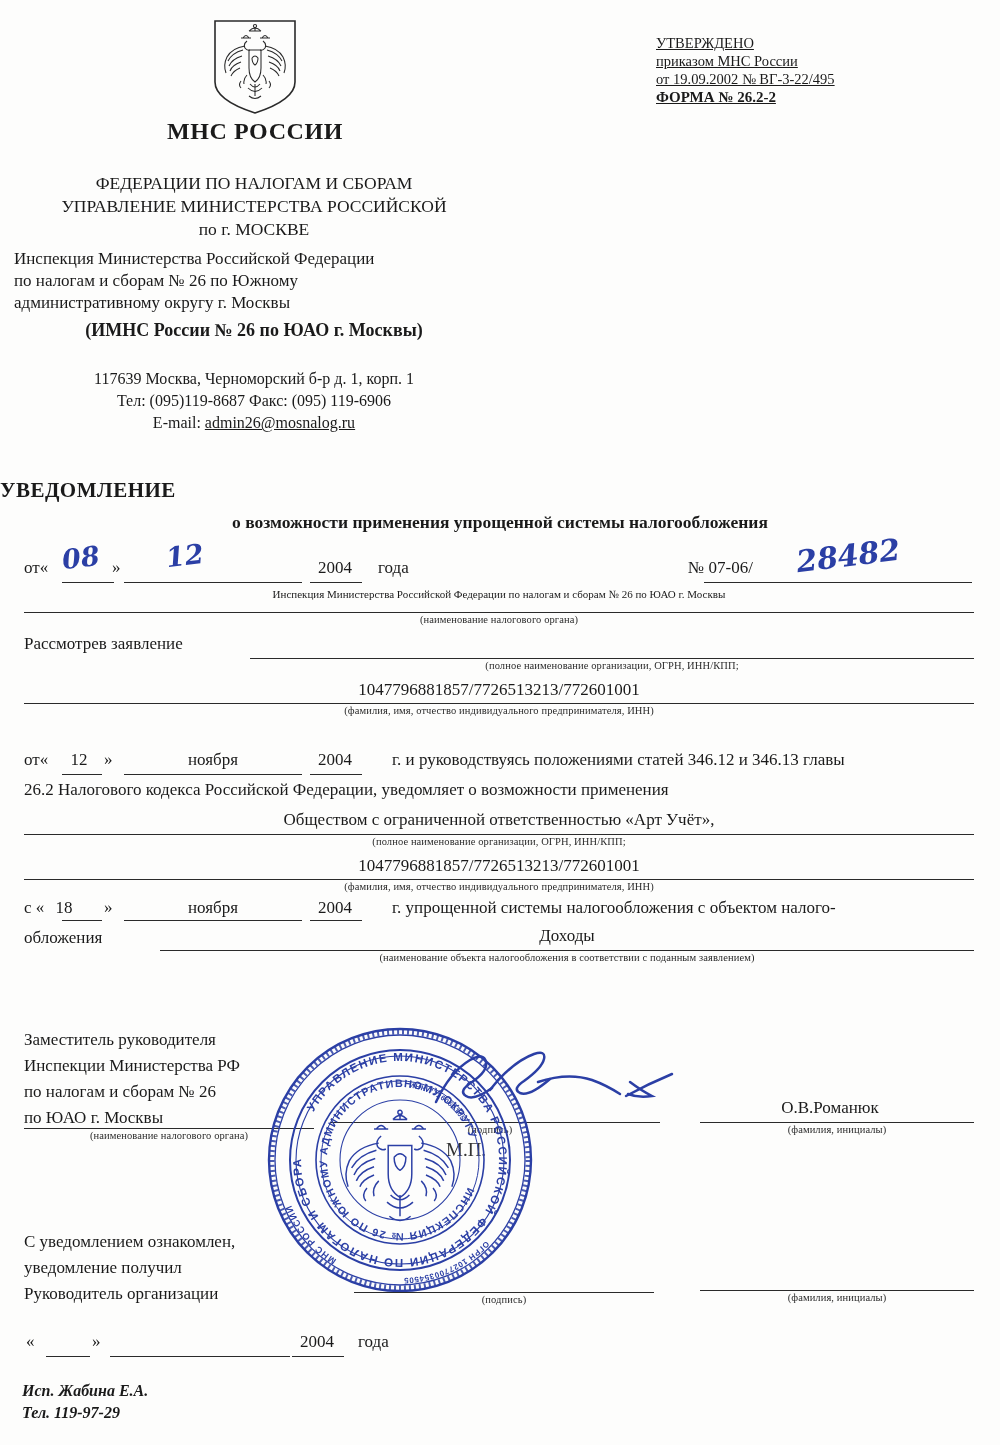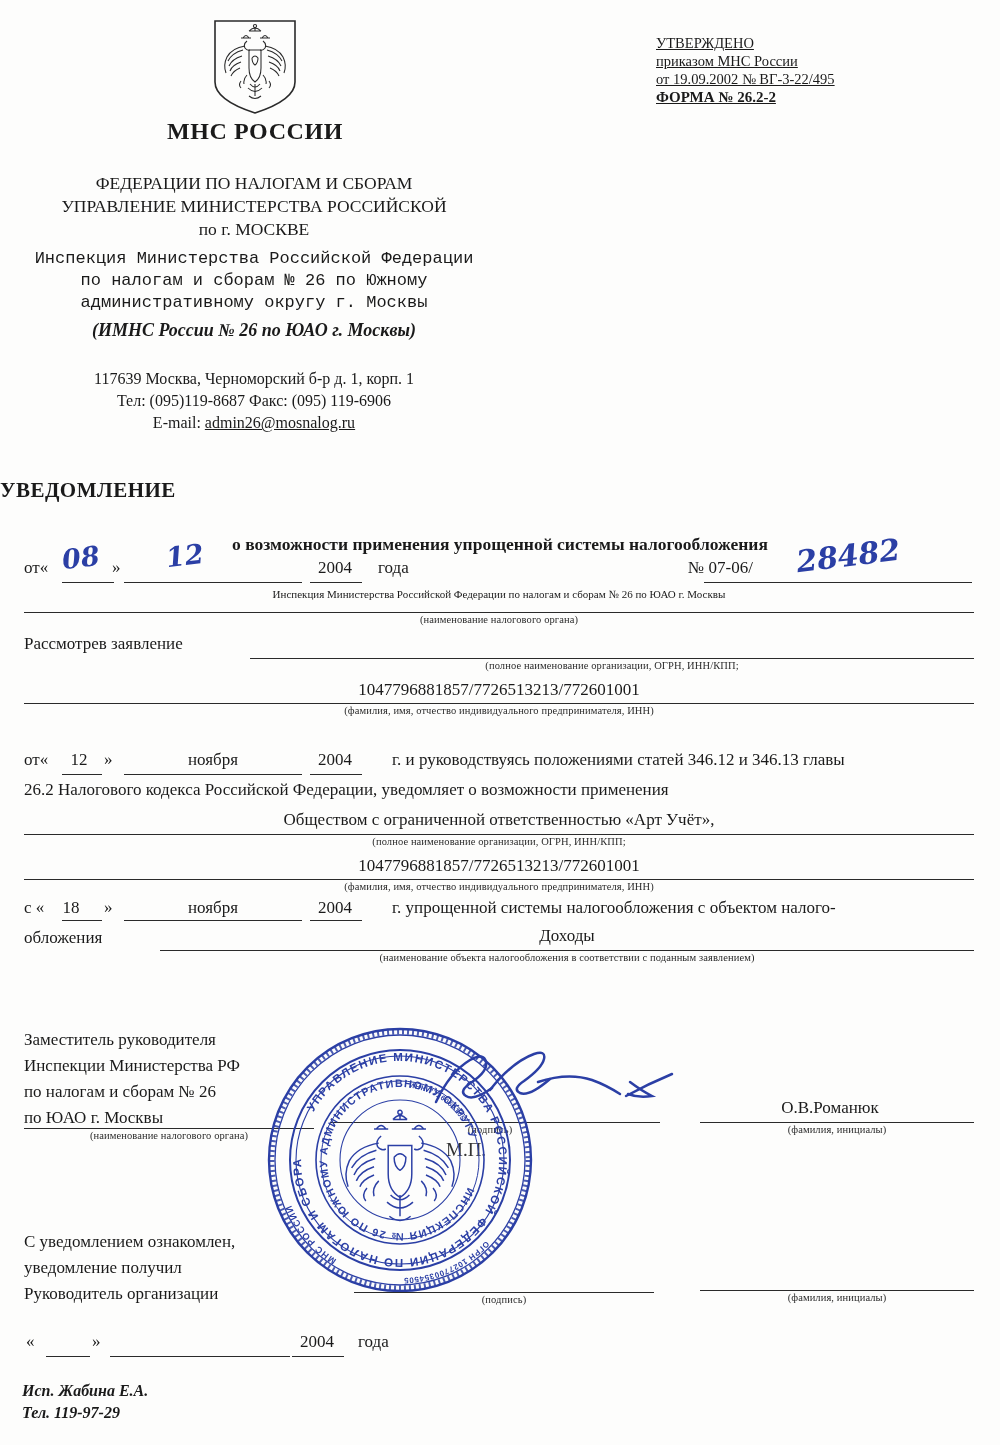--- a/index.html
+++ b/index.html
@@ -53,40 +53,40 @@
   #approve-block {
     right: 14px; top: 34px; width: 330px;
     text-align: left; font-size: 14.5px; line-height: 18px; text-decoration: underline;
   }
   #approve-block .f { font-weight: bold; font-size: 15px; }
   #uprav {
     left: 14px; top: 172px; width: 480px; text-align: center;
     font-size: 17.5px; line-height: 23px;
   }
   #inspect {
-    left: 14px; top: 248px; width: 480px; text-align: center;
-    font-size: 17px; line-height: 22px; font-family: Liberation Mono, monospace;
+    left: 14px; top: 248px; width: 480px; text-align: left;
+    font-size: 17px; line-height: 22px;
   }
   #imns {
     left: 14px; top: 320px; width: 480px; text-align: center;
-    font-size: 18px; font-weight: bold; font-style: italic;
+    font-size: 18px; font-weight: bold;
   }
   #addr {
     left: 14px; top: 368px; width: 480px; text-align: center;
     font-size: 16px; line-height: 22px;
   }
   #addr .mail { text-decoration: underline; }
   
   #doc-title {
     left: 0; top: 478px; width: 1000px; text-align: left;
     font-size: 21px; font-weight: bold; letter-spacing: .5px;
   }
   #doc-subtitle {
     left: 0; top: 512px; width: 1000px; text-align: center;
-    font-size: 17.5px; font-weight: bold; margin-top: 22px;
+    font-size: 17.5px; font-weight: bold;
   }
   
   .ftext { position: absolute; font-size: 17px; white-space: nowrap; }
   .fsmall { position: absolute; font-size: 11px; white-space: nowrap; }
   .ffill {
     position: absolute; font-size: 17px; text-align: center;
     white-space: nowrap;
   }
   
   #stamp {
@@ -221,21 +221,21 @@
 
   <div class="ffill" style="left:24px; top:810px; width:950px;">Обществом с ограниченной ответственностью «Арт Учёт»,</div>
   <div class="rule" style="left:24px; top:834px; width:950px;"></div>
   <div class="caption" style="left:24px; top:836px; width:950px;">(полное наименование организации, ОГРН, ИНН/КПП;</div>
 
   <div class="ffill" style="left:24px; top:856px; width:950px;">1047796881857/7726513213/772601001</div>
   <div class="rule" style="left:24px; top:879px; width:950px;"></div>
   <div class="caption" style="left:24px; top:881px; width:950px;">(фамилия, имя, отчество индивидуального предпринимателя, ИНН)</div>
 
   <div class="ftext" style="left:24px; top:898px;">с «</div>
-  <div class="ffill" style="left:48px; top:898px; width:46px;">18</div>
+  <div class="ffill" style="left:41px; top:898px; width:46px;">18</div>
   <div class="rule" style="left:62px; top:920px; width:40px;"></div>
   <div class="ftext" style="left:104px; top:898px;">»</div>
   <div class="ffill" style="left:124px; top:898px; width:178px;">ноября</div>
   <div class="rule" style="left:124px; top:920px; width:178px;"></div>
   <div class="ffill" style="left:302px; top:898px; width:66px;">2004</div>
   <div class="rule" style="left:310px; top:920px; width:52px;"></div>
   <div class="ftext" style="left:392px; top:898px;">г. упрощенной системы налогообложения с объектом налого-</div>
 
   <div class="ftext" style="left:24px; top:928px;">обложения</div>
   <div class="ffill" style="left:160px; top:926px; width:814px;">Доходы</div>

